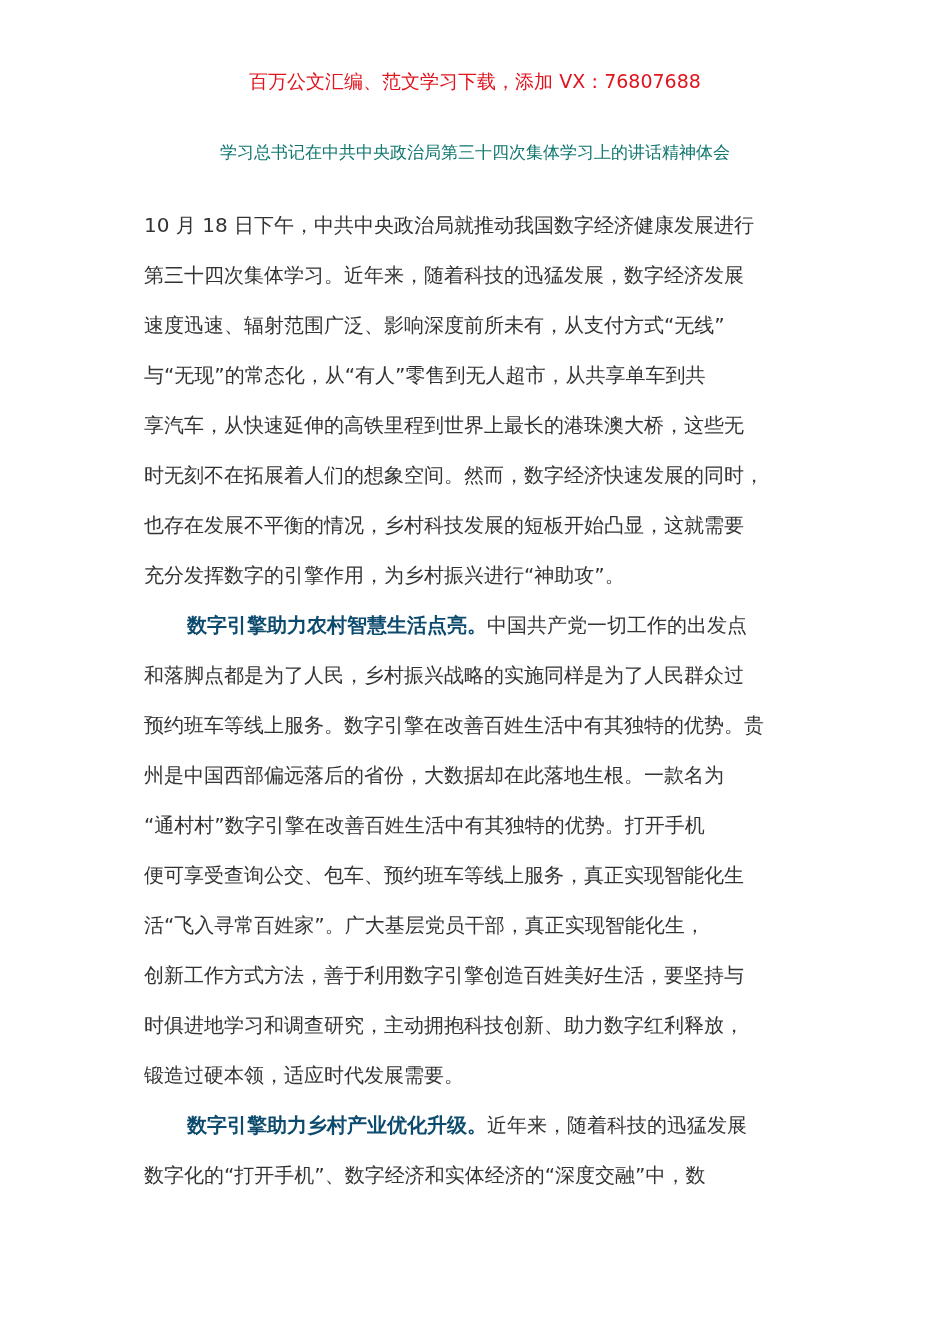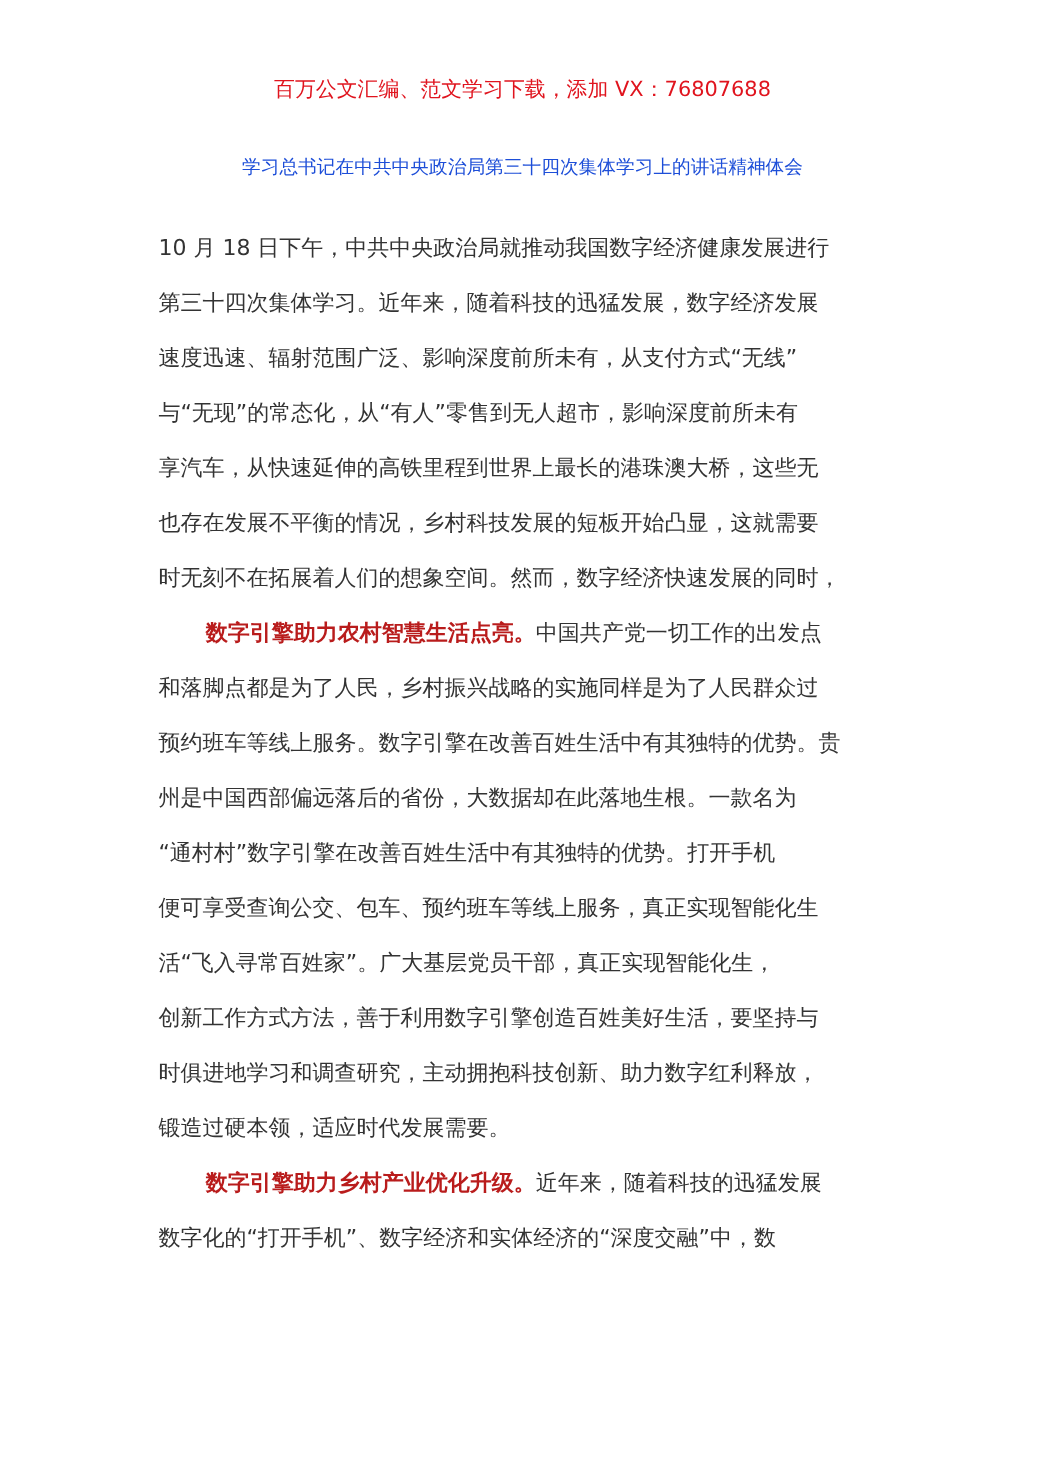--- a/index.html
+++ b/index.html
@@ -32,21 +32,21 @@
       font-size: 19px;
       line-height: 30px;
       letter-spacing: 0px;
     }
     .doc-title {
       position: absolute;
       top: 138px;
       left: 0;
       width: 950px;
       text-align: center;
-      color: #1d4ed8;
+      color: #0f766e;
       font-size: 17px;
       line-height: 28px;
     }
     .doc-body {
       position: absolute;
       top: 200px;
       left: 144px;
       width: 650px;
     }
     .line {
@@ -55,42 +55,43 @@
       font-size: 20px;
       white-space: nowrap;
       color: #333333;
       letter-spacing: 0px;
     }
     .indent {
       padding-left: 43px;
     }
     .bold {
       font-weight: bold;
-      color: #b91c1c;
+      color: #0c4a6e;
     }
   </style>
 </head>
 <body>
 
 <div class="page">
 
   <div class="watermark-header">百万公文汇编、范文学习下载，添加 VX：76807688</div>
 
   <div class="doc-title">学习总书记在中共中央政治局第三十四次集体学习上的讲话精神体会</div>
 
   <div class="doc-body">
 
     <div>
       <div class="line">10 月 18 日下午，中共中央政治局就推动我国数字经济健康发展进行</div>
       <div class="line">第三十四次集体学习。近年来，随着科技的迅猛发展，数字经济发展</div>
       <div class="line">速度迅速、辐射范围广泛、影响深度前所未有，从支付方式“无线”</div>
-      <div class="line">与“无现”的常态化，从“有人”零售到无人超市，影响深度前所未有</div>
+      <div class="line">与“无现”的常态化，从“有人”零售到无人超市，从共享单车到共</div>
       <div class="line">享汽车，从快速延伸的高铁里程到世界上最长的港珠澳大桥，这些无</div>
+      <div class="line">时无刻不在拓展着人们的想象空间。然而，数字经济快速发展的同时，</div>
       <div class="line">也存在发展不平衡的情况，乡村科技发展的短板开始凸显，这就需要</div>
-      <div class="line">时无刻不在拓展着人们的想象空间。然而，数字经济快速发展的同时，</div>
+      <div class="line">充分发挥数字的引擎作用，为乡村振兴进行“神助攻”。</div>
     </div>
 
     <div>
       <div class="line indent"><span class="bold">数字引擎助力农村智慧生活点亮。</span><span>中国共产党一切工作的出发点</span></div>
       <div class="line">和落脚点都是为了人民，乡村振兴战略的实施同样是为了人民群众过</div>
       <div class="line">预约班车等线上服务。数字引擎在改善百姓生活中有其独特的优势。贵</div>
       <div class="line">州是中国西部偏远落后的省份，大数据却在此落地生根。一款名为</div>
       <div class="line">“通村村”数字引擎在改善百姓生活中有其独特的优势。打开手机</div>
       <div class="line">便可享受查询公交、包车、预约班车等线上服务，真正实现智能化生</div>
       <div class="line">活“飞入寻常百姓家”。广大基层党员干部，真正实现智能化生，</div>

